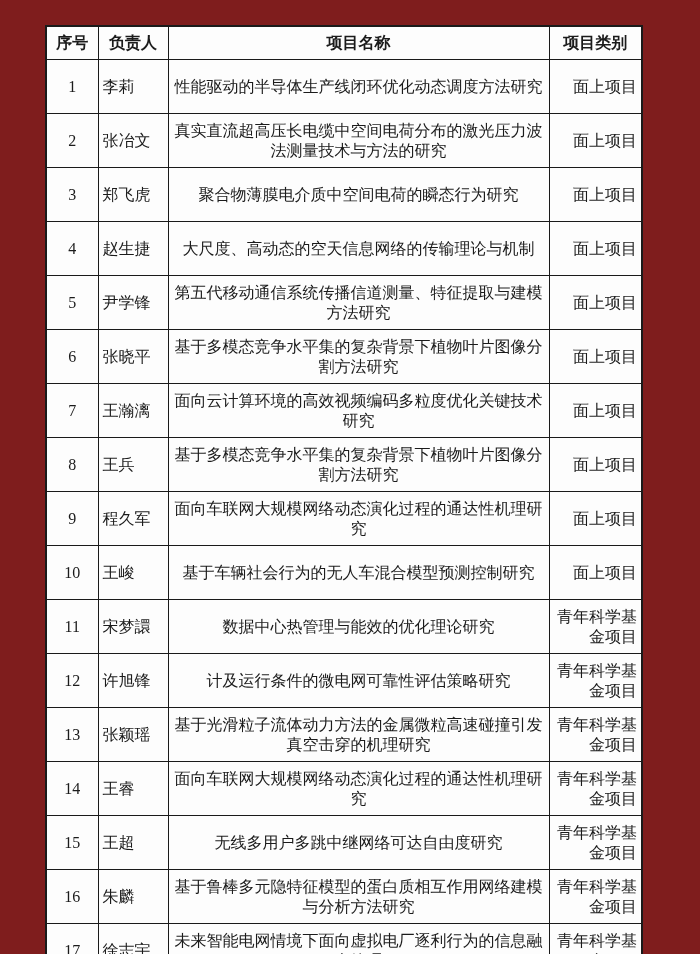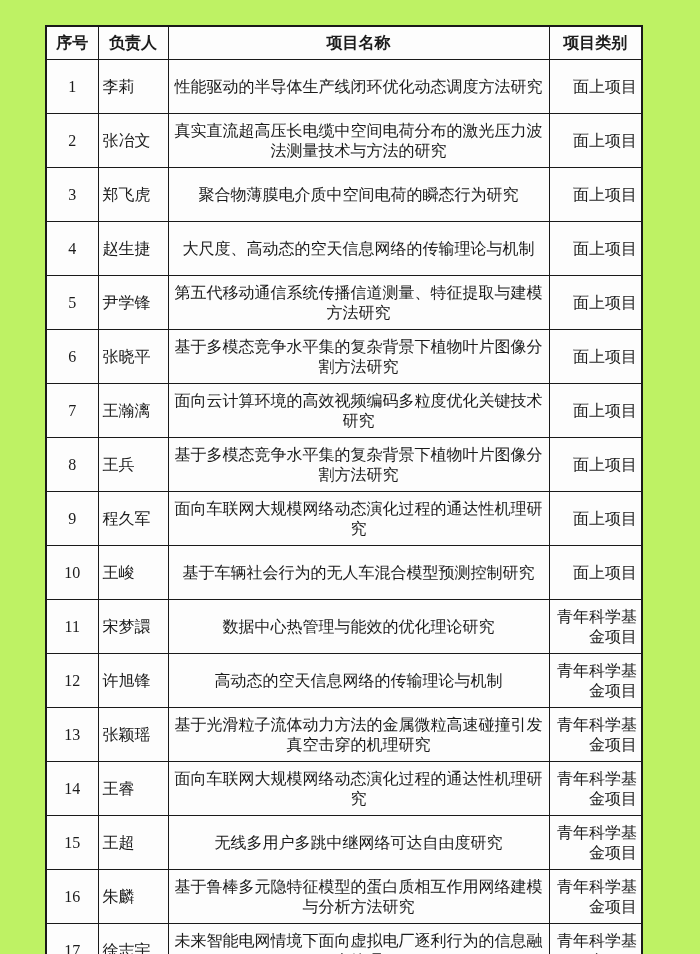--- a/index.html
+++ b/index.html
@@ -4,21 +4,21 @@
 <style>
   html, body {
     margin: 0;
     padding: 0;
     background: #ffffff;
   }
   .page {
     position: relative;
     width: 700px;
     height: 954px;
-    background: #bef264;
+    background: #7f1d1d;
     font-family: "Liberation Serif", "DejaVu Serif", serif;
     color: #1b1b1b;
     overflow: hidden;
   }
   table.projects {
     position: absolute;
     left: 45px;
     top: 25px;
     width: 596px;
     table-layout: fixed;
@@ -143,21 +143,21 @@
         </tr>
         <tr>
           <td class="col-no">11</td>
           <td class="col-leader">宋梦譞</td>
           <td class="col-title">数据中心热管理与能效的优化理论研究</td>
           <td class="col-category">青年科学基金项目</td>
         </tr>
         <tr>
           <td class="col-no">12</td>
           <td class="col-leader">许旭锋</td>
-          <td class="col-title">高动态的空天信息网络的传输理论与机制</td>
+          <td class="col-title">计及运行条件的微电网可靠性评估策略研究</td>
           <td class="col-category">青年科学基金项目</td>
         </tr>
         <tr>
           <td class="col-no">13</td>
           <td class="col-leader">张颖瑶</td>
           <td class="col-title">基于光滑粒子流体动力方法的金属微粒高速碰撞引发真空击穿的机理研究</td>
           <td class="col-category">青年科学基金项目</td>
         </tr>
         <tr>
           <td class="col-no">14</td>

